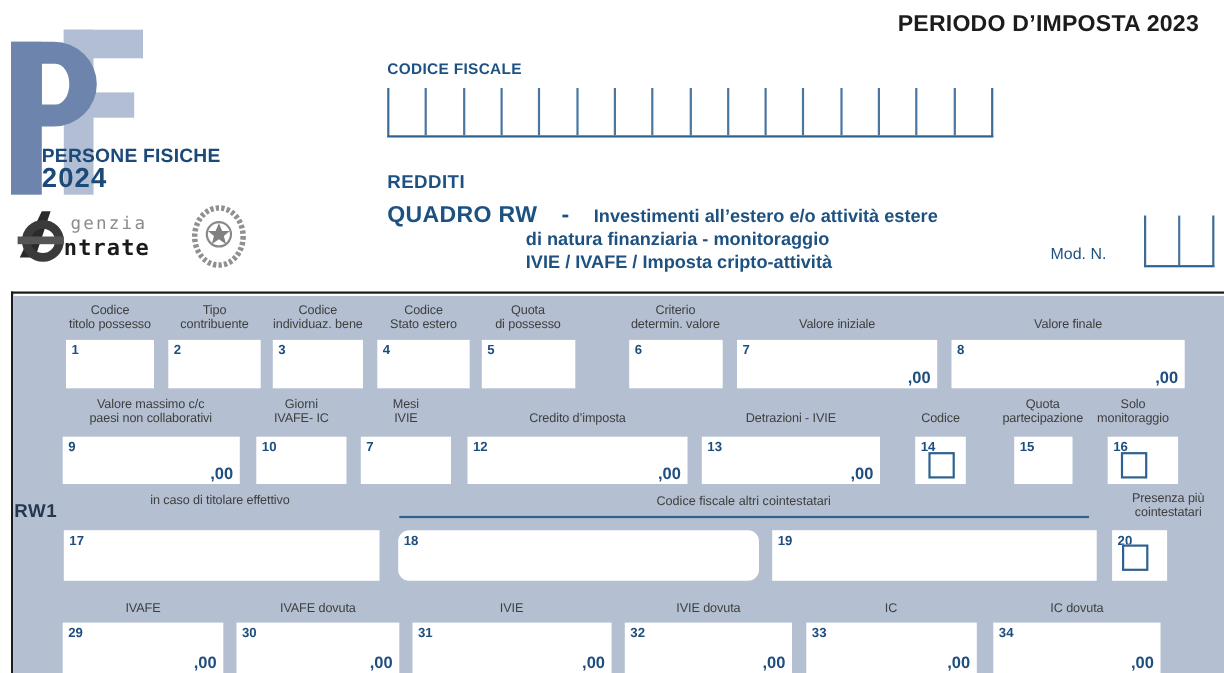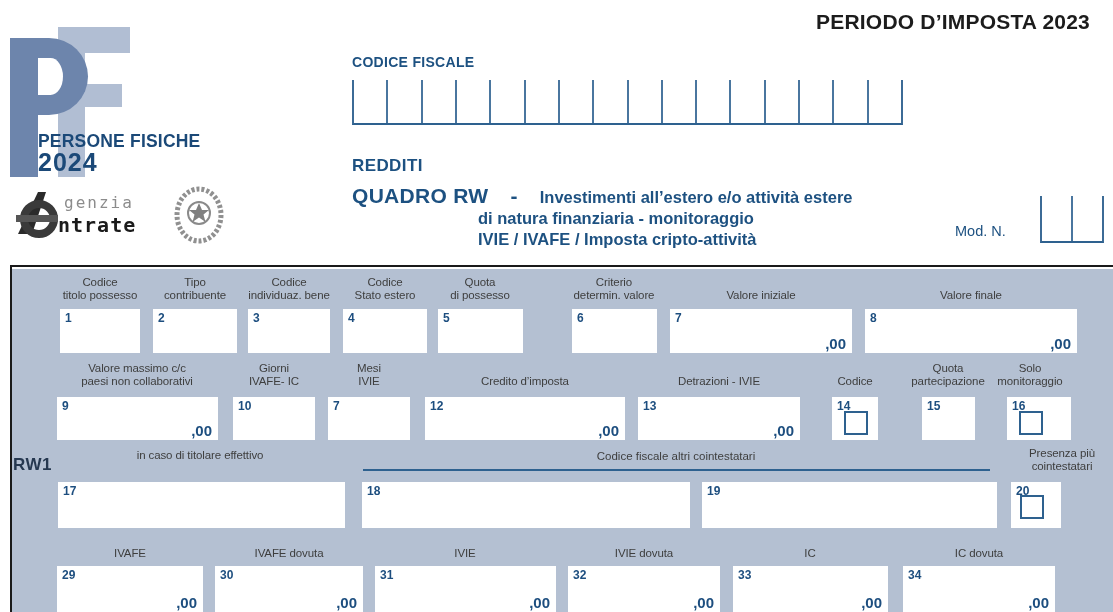--- a/index.html
+++ b/index.html
@@ -237,21 +237,21 @@
       <div class="fbox" style="left: 1007px; top: 397px; width: 64px; height: 43px;">
         <span class="fnum">16</span>
         <span class="fcheck" style="left: 12px; top: 14px;"></span>
       </div>
       <div class="flabel" style="left: 200px; top: 449px;">
         <div>in caso di titolare effettivo</div>
       </div>
       <div class="fbox" style="left: 58px; top: 482px; width: 287px; height: 46px;">
         <span class="fnum">17</span>
       </div>
-      <div class="fbox" style="left: 362px; top: 482px; width: 328px; height: 46px;">
+      <div class="fbox" style="left: 362px; top: 482px; width: 328px; height: 46px; border-radius: 10px;">
         <span class="fnum">18</span>
       </div>
       <div class="fbox" style="left: 702px; top: 482px; width: 295px; height: 46px;">
         <span class="fnum">19</span>
       </div>
       <div class="flabel" style="left: 1062px; top: 447px;">
         <div>Presenza più</div>
         <div>cointestatari</div>
       </div>
       <div class="fbox" style="left: 1011px; top: 482px; width: 50px; height: 46px;">

